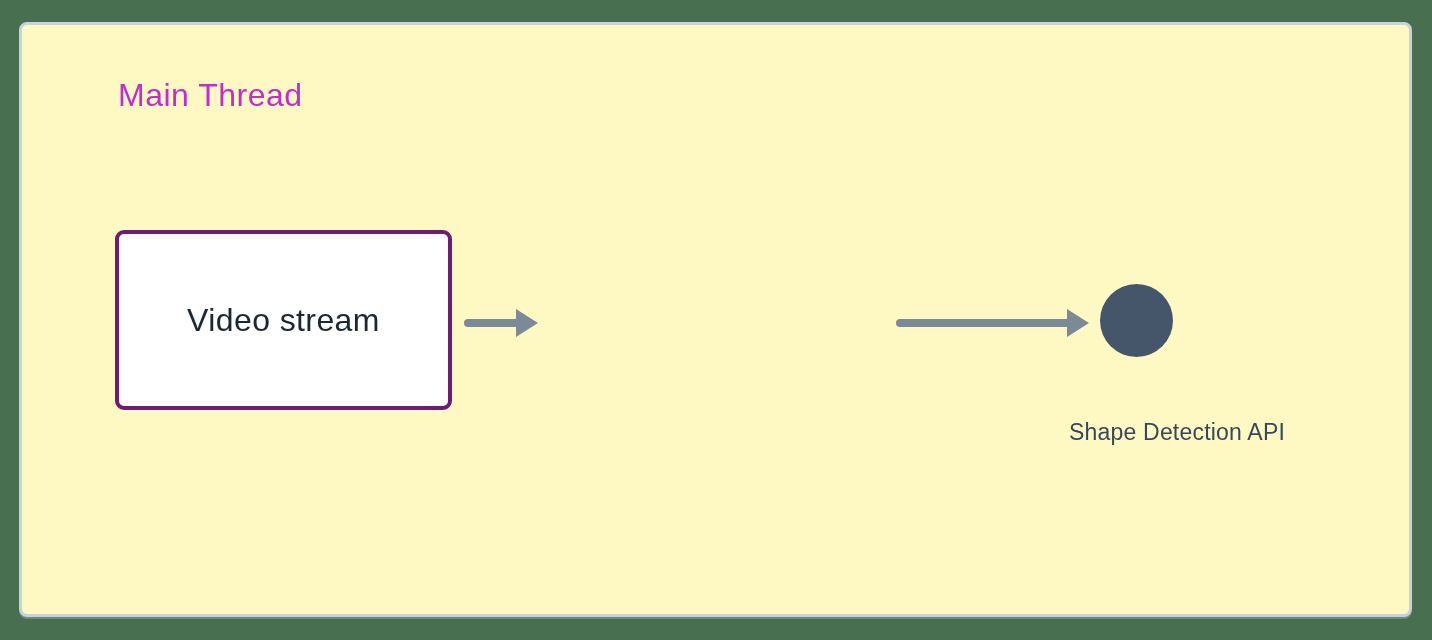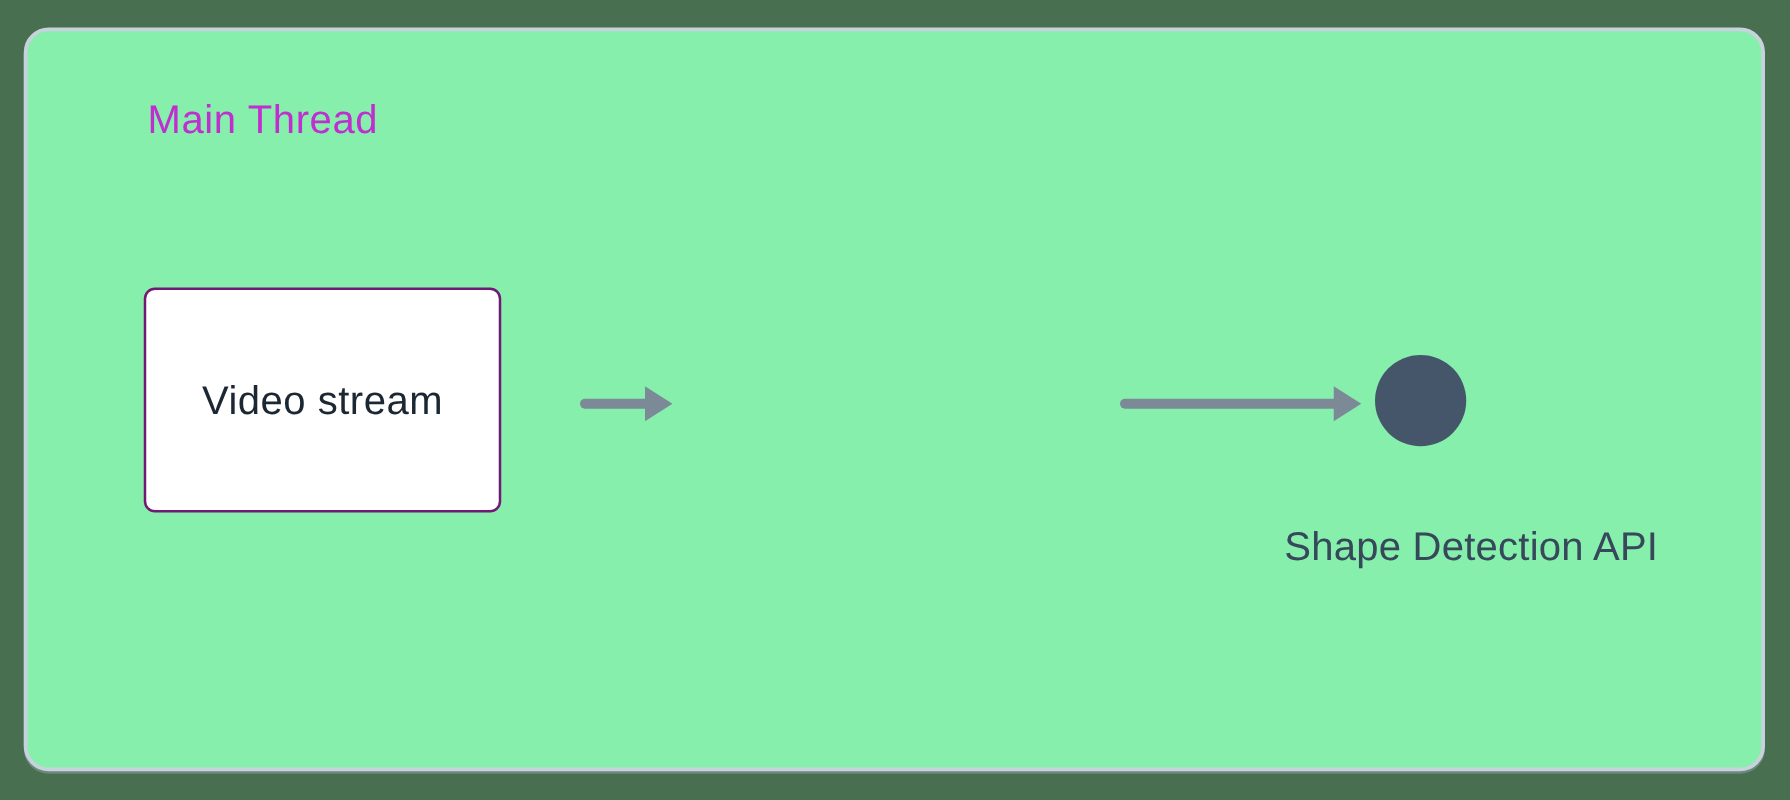--- a/index.html
+++ b/index.html
@@ -13,42 +13,42 @@
     background: #487050;
     font-family: "Liberation Sans", sans-serif;
     overflow: hidden;
   }
   .card {
     position: absolute;
     left: 19px;
     top: 22px;
     width: 1387px;
     height: 589px;
-    background: #86efac;
+    background: #fef9c3;
     border: 3px solid #c7d2dd;
-    border-radius: 20px;
+    border-radius: 8px;
     box-shadow: 0 2px 0 rgba(173, 188, 201, 0.35);
   }
   .region-label {
     position: absolute;
     left: 96px;
     top: 52px;
     font-size: 32px;
     letter-spacing: 0.5px;
     color: #c02ed0;
     white-space: nowrap;
   }
   .node-box {
     position: absolute;
     top: 205px;
-    width: 286px;
+    width: 337px;
     height: 180px;
     box-sizing: border-box;
     background: #ffffff;
-    border: 2px solid #701a75;
+    border: 4px solid #701a75;
     border-radius: 9px;
     display: flex;
     align-items: center;
     justify-content: center;
   }
   .node-box .node-label {
     font-size: 32px;
     letter-spacing: 0.4px;
     color: #1b2733;
     white-space: nowrap;
@@ -69,21 +69,21 @@
     height: 73px;
     border-radius: 50%;
     background: #46566a;
   }
   .endpoint-label {
     position: absolute;
     left: 985px;
     top: 394px;
     width: 340px;
     text-align: center;
-    font-size: 32px;
+    font-size: 23px;
     letter-spacing: 0.2px;
     color: #36485a;
     white-space: nowrap;
   }
 </style>
 </head>
 <body>
 
 <div class="card">
 

